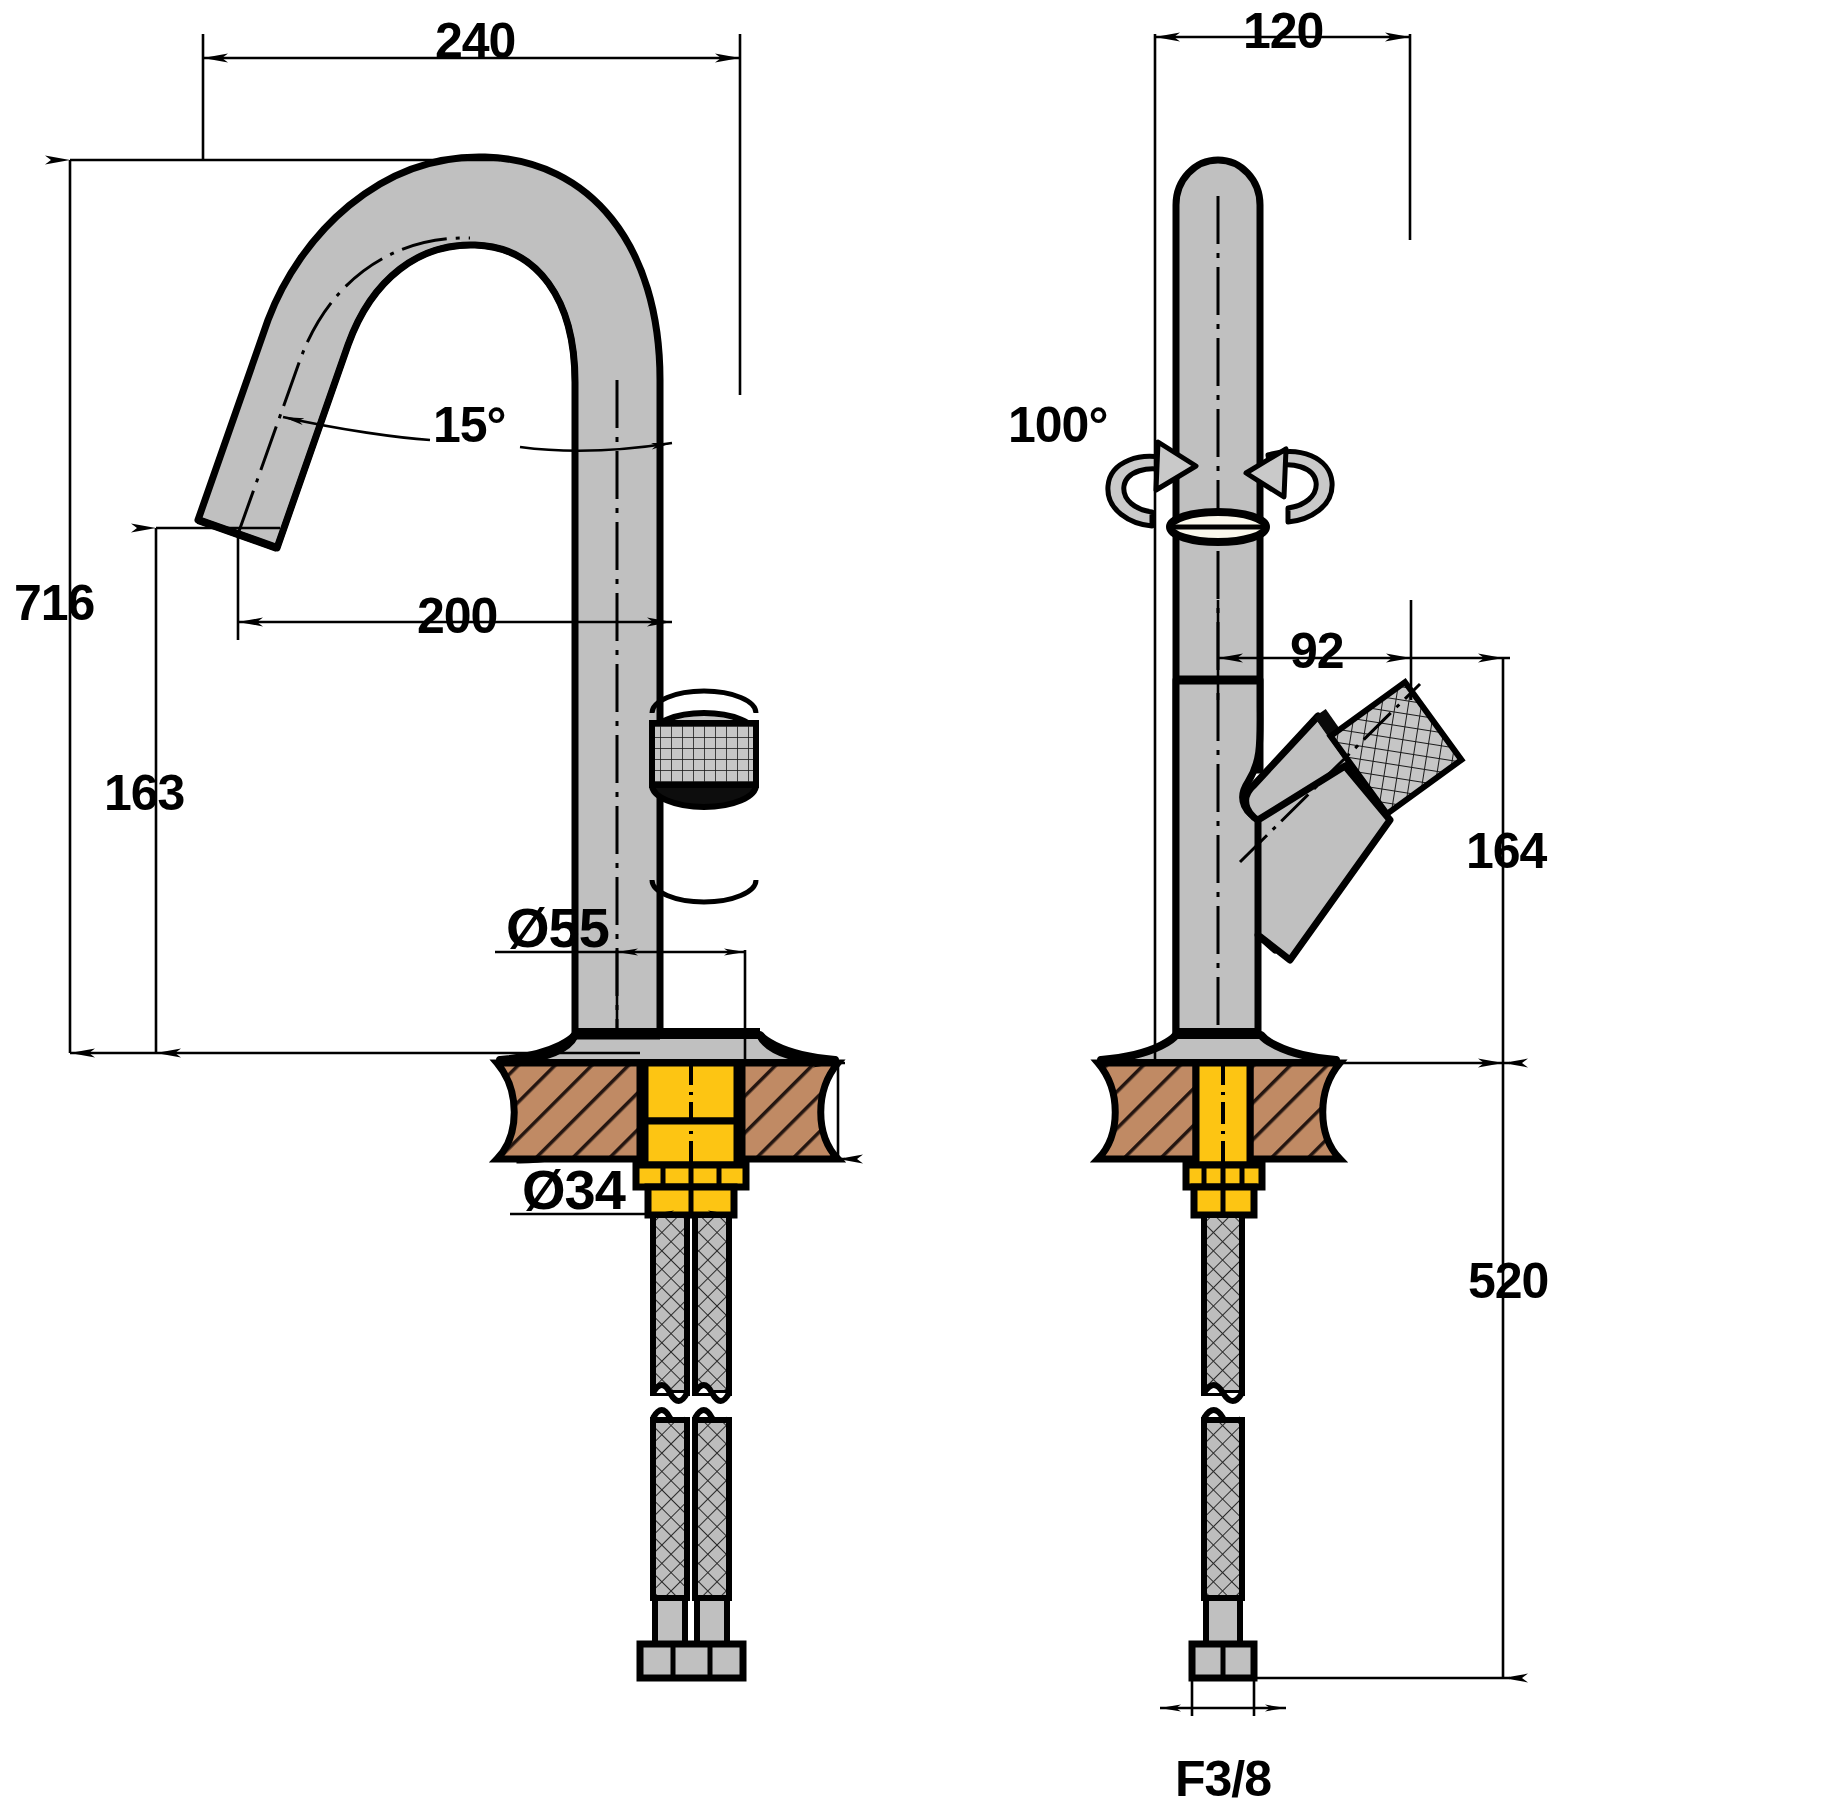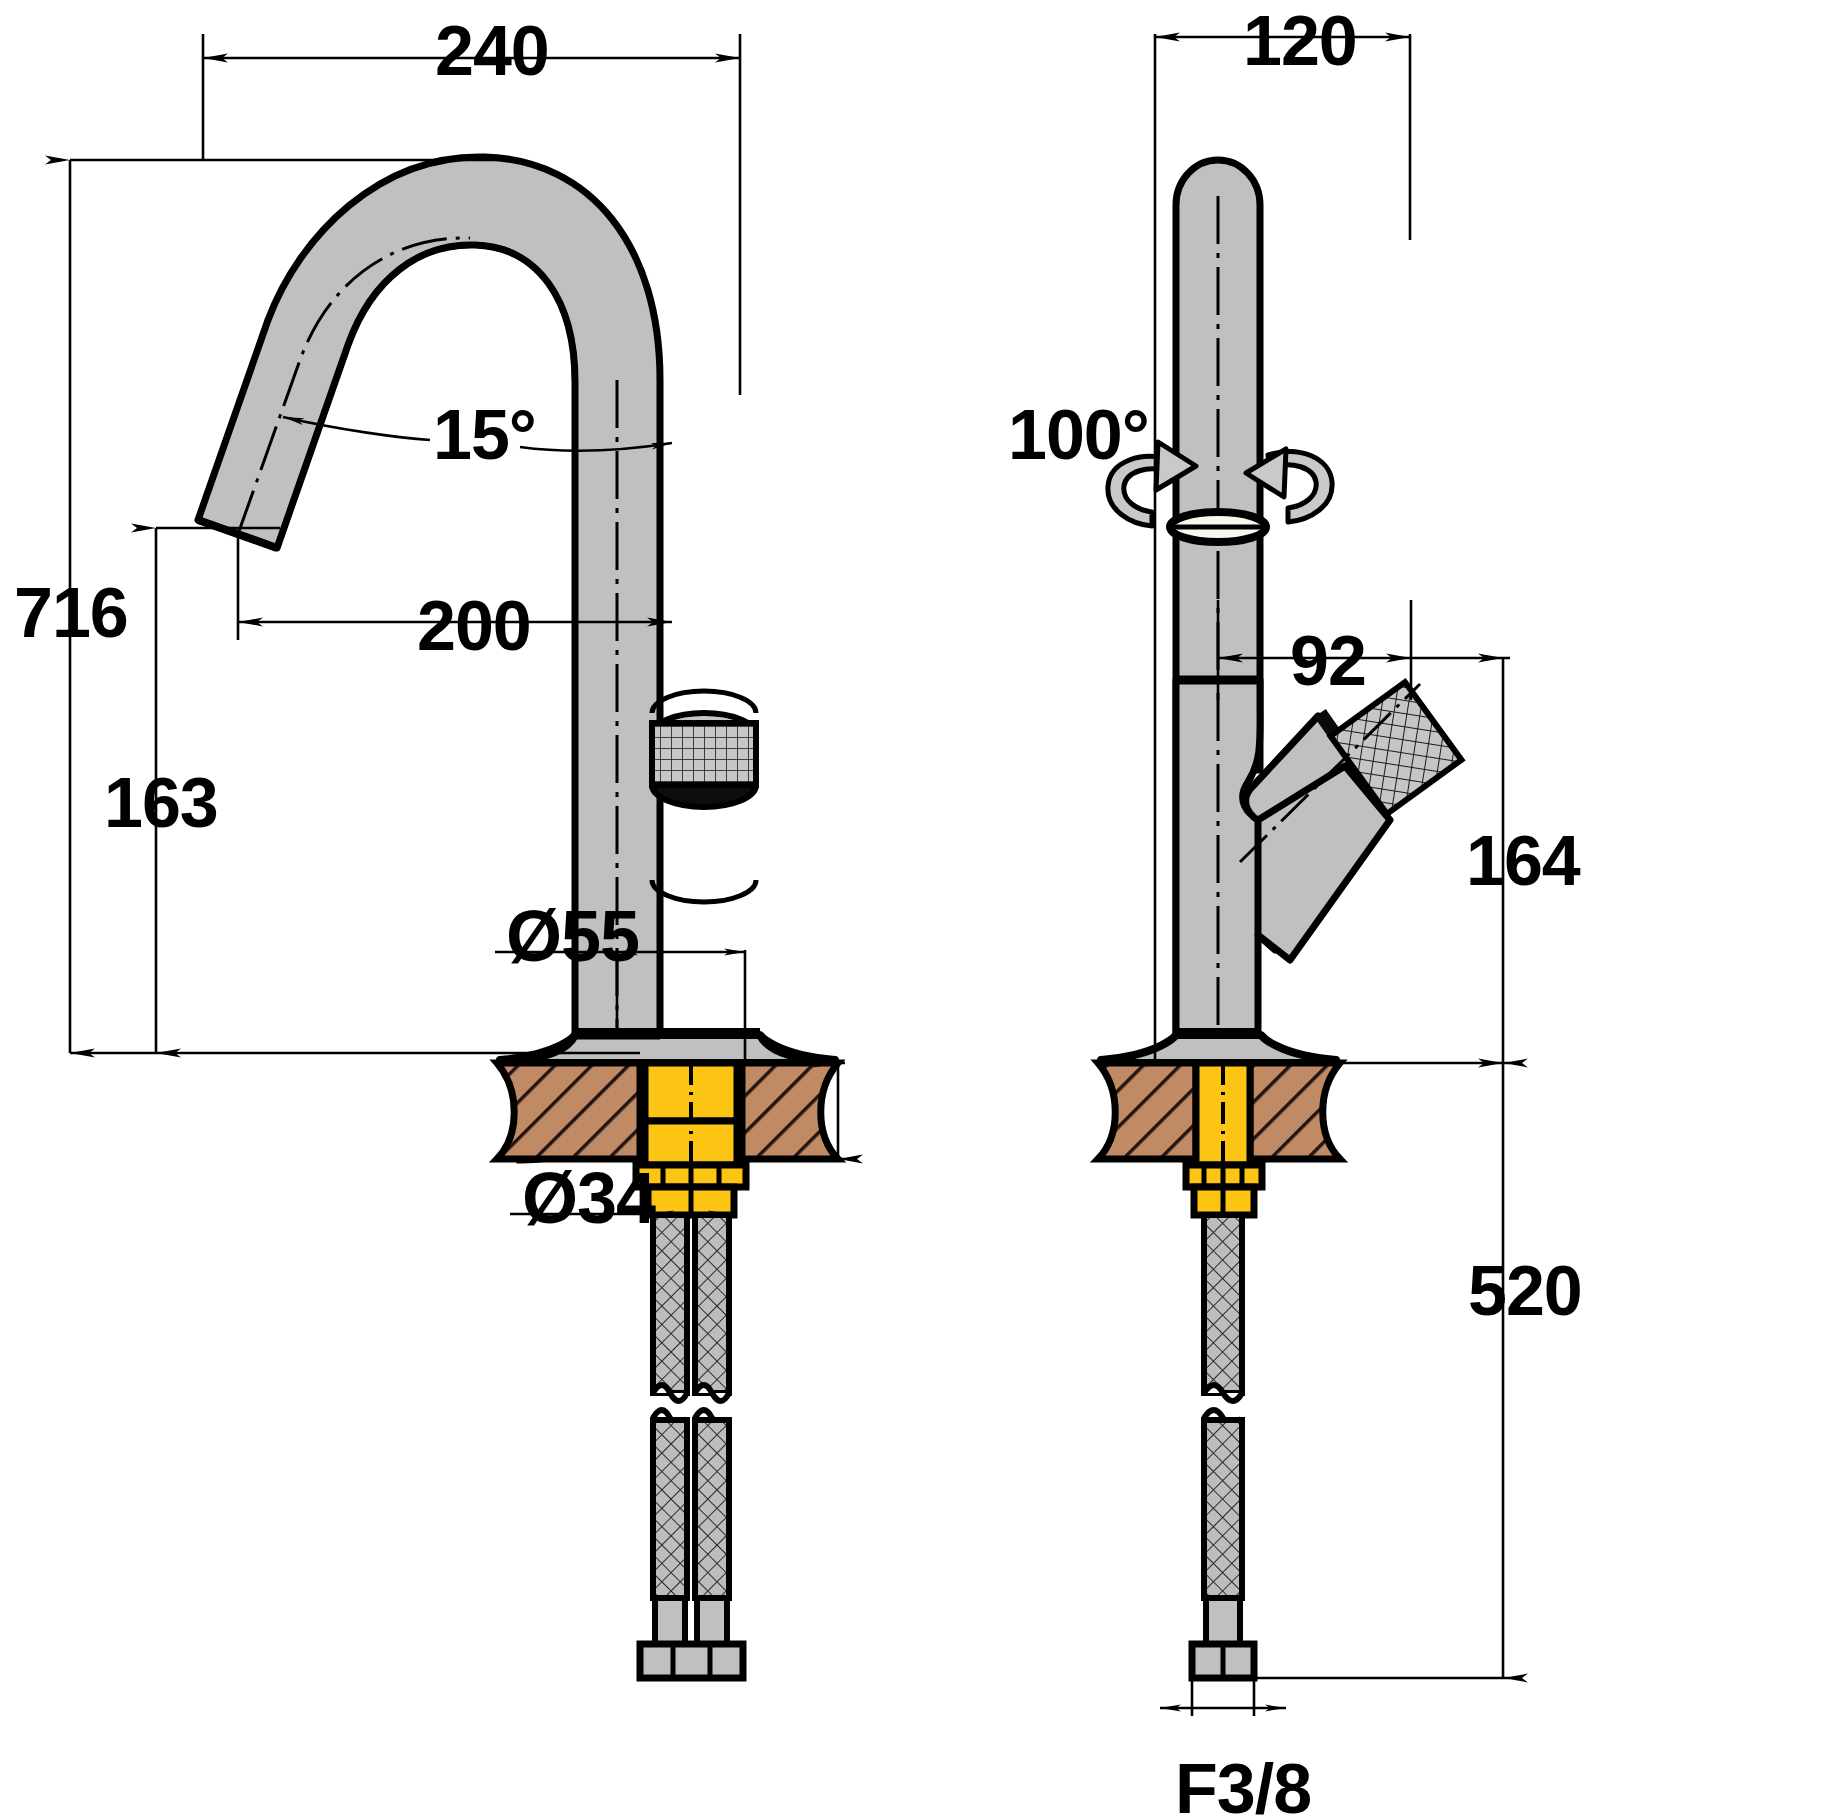--- a/index.html
+++ b/index.html
@@ -8,22 +8,22 @@
   svg#drawing{position:absolute;left:0;top:0;width:1836px;height:1816px;}
   .dimtext{
     position:absolute;
     font-family:"Liberation Sans",sans-serif;
     font-weight:bold;
     color:#000;
     white-space:nowrap;
     letter-spacing:-1px;
     line-height:1;
   }
-  .t-big{font-size:70px;}
-  .t-mid{font-size:72px;}
+  .t-big{font-size:50px;}
+  .t-mid{font-size:56px;}
 </style>
 </head>
 <body>
 
 <div id="stage">
 
 <svg id="drawing" viewBox="0 0 1836 1816">
   <defs>
 
     <pattern id="hatchCounter" width="26" height="26" patternTransform="rotate(45)" patternUnits="userSpaceOnUse">

